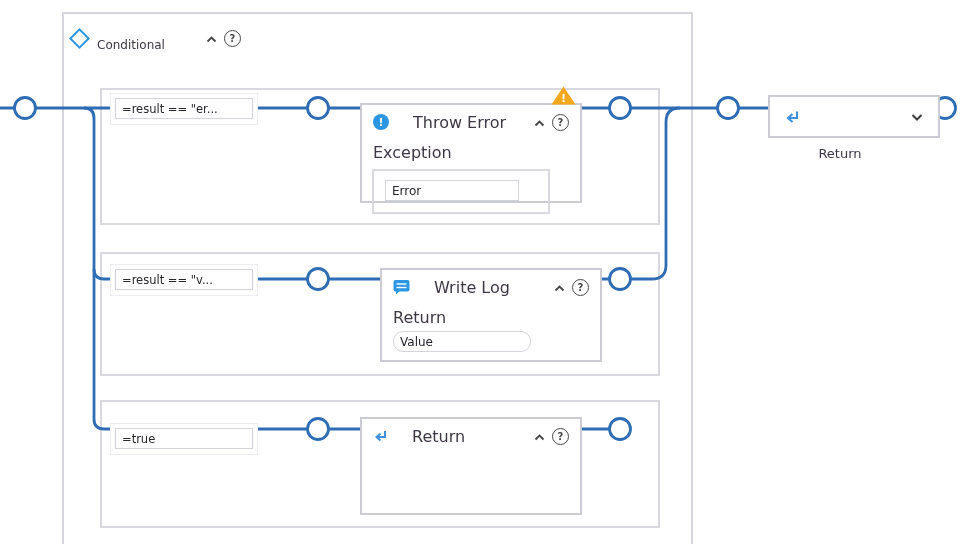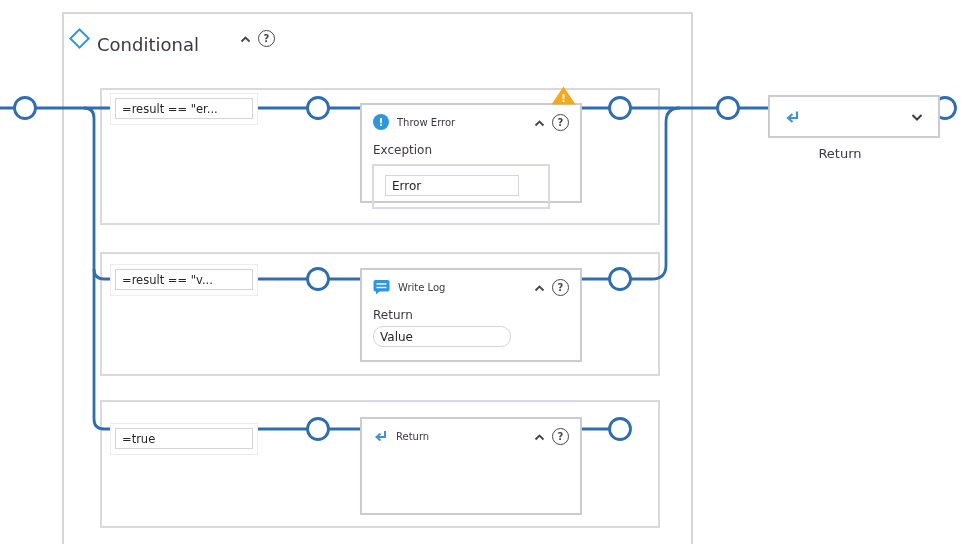--- a/index.html
+++ b/index.html
@@ -5,39 +5,39 @@
   html,body{margin:0;padding:0;background:#ffffff;}
   .stage{position:relative;width:969px;height:544px;background:#fff;overflow:hidden;
          font-family:"DejaVu Sans","Liberation Sans",sans-serif;color:#3E3744;}
   .abs{position:absolute;}
   
   .outer{left:62px;top:12px;width:627px;height:546px;border:2px solid #D5D5DC;background:transparent;z-index:0;}
   .branch-row{width:556px;border:2px solid #D8D8DE;background:transparent;z-index:0;}
   
   .cond-header{left:70px;top:28px;height:20px;display:flex;align-items:center;z-index:3;}
   .diamond{width:11px;height:11px;border:2.5px solid #2D96E3;transform:rotate(45deg);background:#fff;margin:0 10px 0 2px;}
-  .cond-title{font-size:18px;color:#3E3744;margin-top:13px;}
+  .cond-title{font-size:12px;color:#3E3744;margin-top:13px;}
   .hdr-gap{width:34px;}
   .chev{display:inline-block;margin:0 6px;cursor:pointer;}
   .help{width:15px;height:15px;border:1.6px solid #474747;border-radius:50%;display:inline-flex;
         align-items:center;justify-content:center;font-size:10px;font-weight:bold;color:#474747;cursor:pointer;flex:none;}
   
   svg.wires{left:0;top:0;z-index:1;}
   
   .cond-wrap{width:146px;height:30px;border:1px solid #ECECF1;background:#fff;z-index:2;}
   .cond-input{margin:4px 0 0 4px;width:124px;height:19px;border:1.5px solid #D3D4DA;background:#fff;
               font-family:"DejaVu Sans","Liberation Sans",sans-serif;font-size:11.5px;color:#26262B;padding:0 6px;outline:none;}
   
   .node{background:#fff;border:2px solid #CBCCD3;z-index:2;}
   .node-header{display:flex;align-items:center;padding:8px 11px 0 11px;height:18px;}
-  .node-title{font-size:10px;color:#3E3744;margin-left:8px;white-space:nowrap;}
+  .node-title{font-size:16px;color:#3E3744;margin-left:24px;white-space:nowrap;}
   .spacer{flex:1;}
   .err-badge{width:16px;height:16px;border-radius:50%;background:#2D96E3;color:#fff;display:flex;
              align-items:center;justify-content:center;font-size:11px;font-weight:bold;flex:none;}
-  .field-label{font-size:12px;color:#3E3744;margin:12px 8px 0 11px;}
+  .field-label{font-size:16px;color:#3E3744;margin:12px 8px 0 11px;}
   .group-box{margin:7px 0 0 10px;width:174px;height:41px;border:2px solid #D9D9DF;}
   .text-input{display:block;margin:9px 4px 0 11px;width:120px;height:19px;border:1.5px solid #D3D4DA;background:#fff;
               font-family:"DejaVu Sans","Liberation Sans",sans-serif;font-size:12px;color:#26262B;padding:0 6px;outline:none;}
   .warn{z-index:4;}
   
   .ret-node{left:768px;top:95px;width:140px;height:39px;display:flex;align-items:center;
             justify-content:space-between;padding:0 14px;}
   .ret-caption{left:768px;top:146px;width:144px;text-align:center;font-size:13px;color:#3E3744;z-index:2;}
 </style>
 </head>
@@ -110,21 +110,21 @@
     <div class="group-box">
       <input class="text-input" value="Error" style="">
     </div>
   </div>
 
   <svg class="abs warn" style="left:550px;top:85px;" width="27" height="21">
     <polygon points="13.5,1.5 25.5,19.5 1.5,19.5" fill="#F5A81C"></polygon>
     <text x="13.5" y="17" text-anchor="middle" font-size="11" font-weight="bold" fill="#ffffff">!</text>
   </svg>
 
-  <div class="abs node" style="left:360px;top:268px;width:218px;height:90px;">
+  <div class="abs node" style="left:380px;top:268px;width:218px;height:90px;">
     <div class="node-header">
       <svg width="17" height="16">
         <rect x="0.5" y="1" width="16" height="11.5" rx="2" fill="#2D96E3"></rect>
         <polygon points="3,11 3,15.5 8,11" fill="#2D96E3"></polygon>
         <line x1="3.5" y1="5" x2="13.5" y2="5" stroke="#fff" stroke-width="1.4"></line>
         <line x1="3.5" y1="8.5" x2="13.5" y2="8.5" stroke="#fff" stroke-width="1.4"></line>
       </svg>
       <span class="node-title">Write Log</span>
       <span class="spacer"></span>
       <span class="chev">

